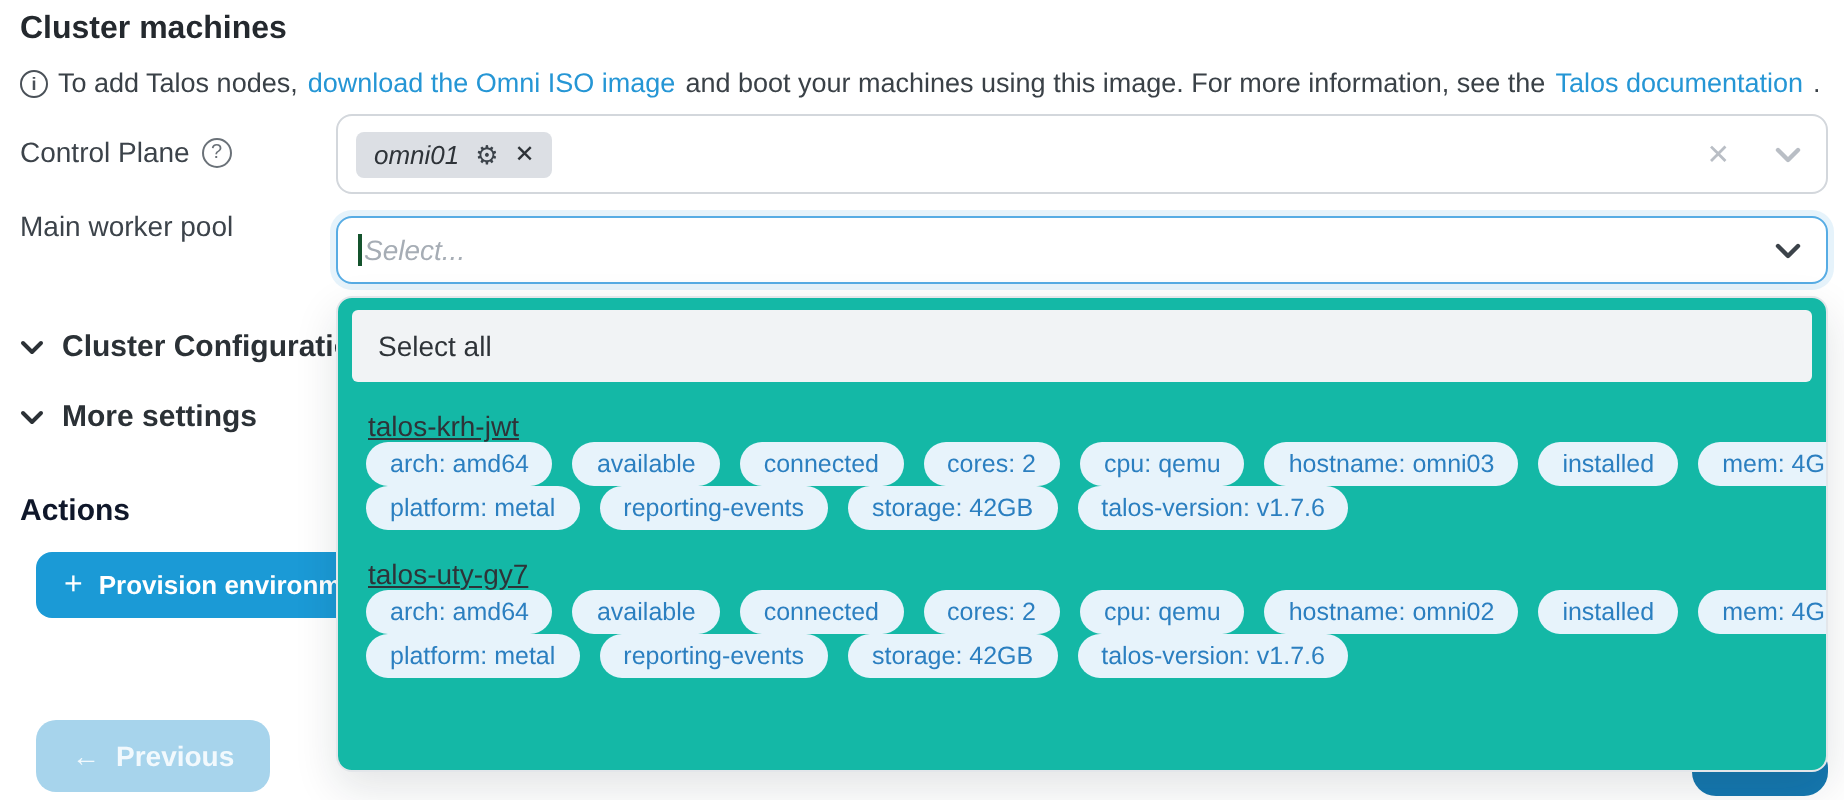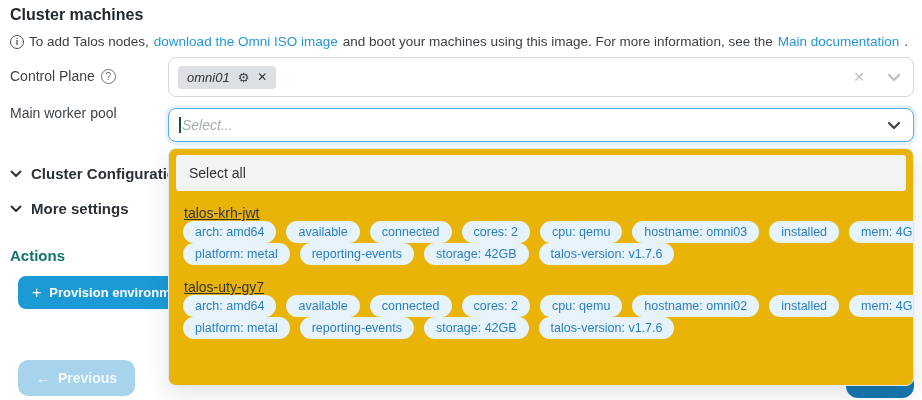--- a/index.html
+++ b/index.html
@@ -72,21 +72,21 @@
     position: absolute; left: 10px;
     display: flex; align-items: center; gap: 9px;
     font-size: 15px; font-weight: 600; color: #2b3136; cursor: pointer;
     white-space: nowrap;
   }
   .section-chev { width: 12px; height: 8px; }
   .section-chev polyline { fill: none; stroke: #2b3136; stroke-width: 2; stroke-linecap: round; stroke-linejoin: round; }
 
   .actions-heading {
     position: absolute; left: 10px; top: 247px;
-    font-size: 15px; font-weight: 700; color: #0f766e;
+    font-size: 15px; font-weight: 700; color: #0f172a;
   }
 
   .provision-btn {
     position: absolute; left: 18px; top: 276px;
     height: 33px; width: 185px;
     background: #1b9ad6; color: #ffffff; border: none; border-radius: 8px;
     font-family: inherit; font-size: 13px; font-weight: 600;
     display: flex; align-items: center; gap: 8px; padding: 0 14px;
     cursor: pointer; white-space: nowrap;
   }
@@ -103,21 +103,21 @@
   .next-btn {
     position: absolute; right: 8px; top: 372px;
     width: 68px; height: 26px;
     background: #1578b0; border: none; border-radius: 12px;
     z-index: 1; cursor: pointer;
   }
 
   .dropdown-panel {
     position: absolute; left: 168px; top: 148px;
     width: 746px; height: 238px;
-    background: #eab308; border: 1px solid #e3e6ea; border-radius: 8px;
+    background: #14b8a6; border: 1px solid #e3e6ea; border-radius: 8px;
     box-shadow: 0 8px 22px rgba(20,30,40,0.12);
     z-index: 5; overflow: hidden;
     padding: 6px 6px 12px;
   }
   .select-all-row {
     height: 36px; margin: 0 1px;
     background: #f1f3f5; border-radius: 3px;
     display: flex; align-items: center; padding-left: 13px;
     font-size: 14px; color: #2e3338; cursor: pointer;
   }
@@ -134,21 +134,21 @@
 </head>
 <body>
 
 <div class="page-title">Cluster machines</div>
 
 <div class="info-line">
   <span class="info-icon">i</span>
   <span>To add Talos nodes,</span>
   <span class="link">download the Omni ISO image</span>
   <span>and boot your machines using this image. For more information, see the</span>
-  <span class="link">Main documentation</span>
+  <span class="link">Talos documentation</span>
     <span>.</span>
 </div>
 
 <div class="field-label" style="top:68px;">
   <span>Control Plane</span>
   <span class="help-icon">?</span>
 </div>
 <div class="select-box select-cp">
   <span class="cp-tag">
     <span>omni01</span>

